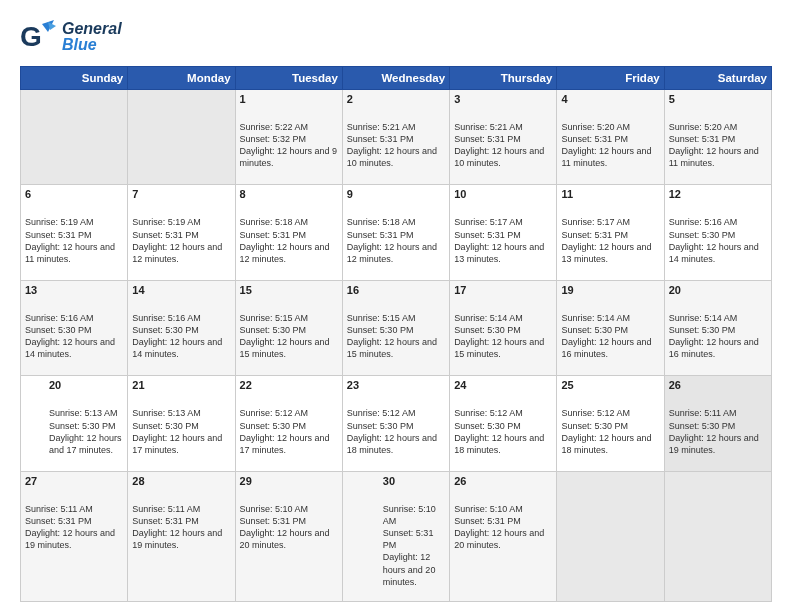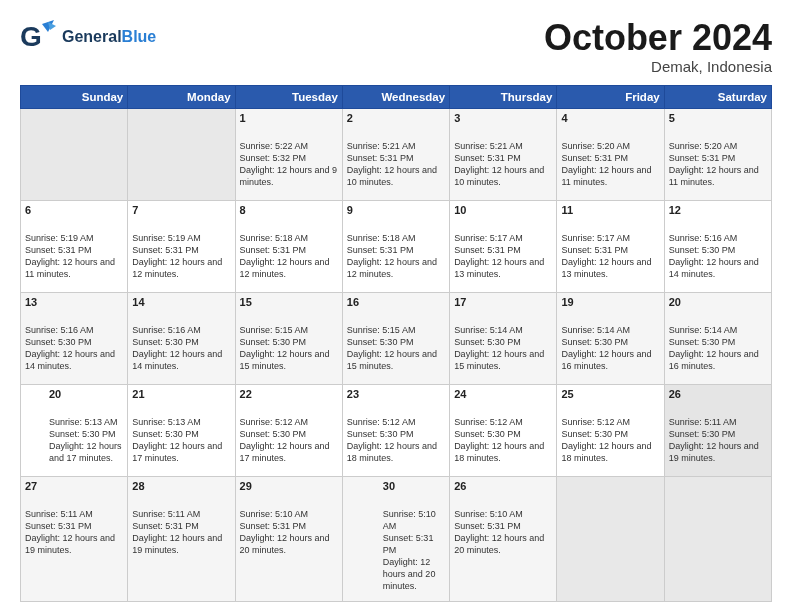--- a/index.html
+++ b/index.html
@@ -85,21 +85,23 @@
       display: flex;
       align-items: center;
       gap: 4px;
     }
     .logo-icon {
       width: 38px;
       height: 38px;
     }
     .logo-name {
       display: flex;
+      flex-direction: column;
       line-height: 1;
+      font-style: italic;
     }
     .logo-general {
       font-size: 16px;
       font-weight: bold;
       color: #1a3a5c;
     }
     .logo-blue {
       font-size: 16px;
       font-weight: bold;
       color: #2a7fd4;
@@ -114,24 +116,20 @@
       <svg class="logo-icon" viewBox="0 0 38 38" xmlns="http://www.w3.org/2000/svg">
         <text x="0" y="28" font-size="28" font-family="Arial" font-weight="bold" fill="#1a3a5c">G</text>
         <polygon points="22,6 34,2 28,14" fill="#2a7fd4"></polygon>
         <polygon points="28,4 36,8 30,12" fill="#4a9fe0"></polygon>
       </svg>
       <div class="logo-name">
         <span class="logo-general">General</span>
         <span class="logo-blue">Blue</span>
       </div>
     </div>
-    <div class="title-block">
-      <div class="month-title">October 2024</div>
-      <div class="location">Demak, Indonesia</div>
-    </div>
   </div>
 
   <table class="calendar">
     <thead>
       <tr>
         <th>Sunday</th>
         <th>Monday</th>
         <th>Tuesday</th>
         <th>Wednesday</th>
         <th>Thursday</th>

